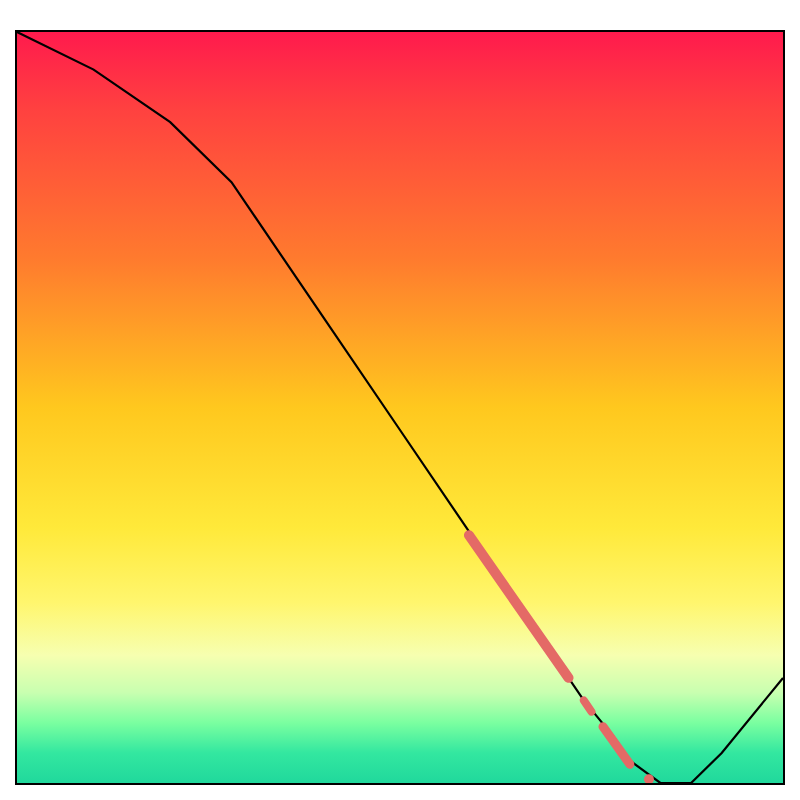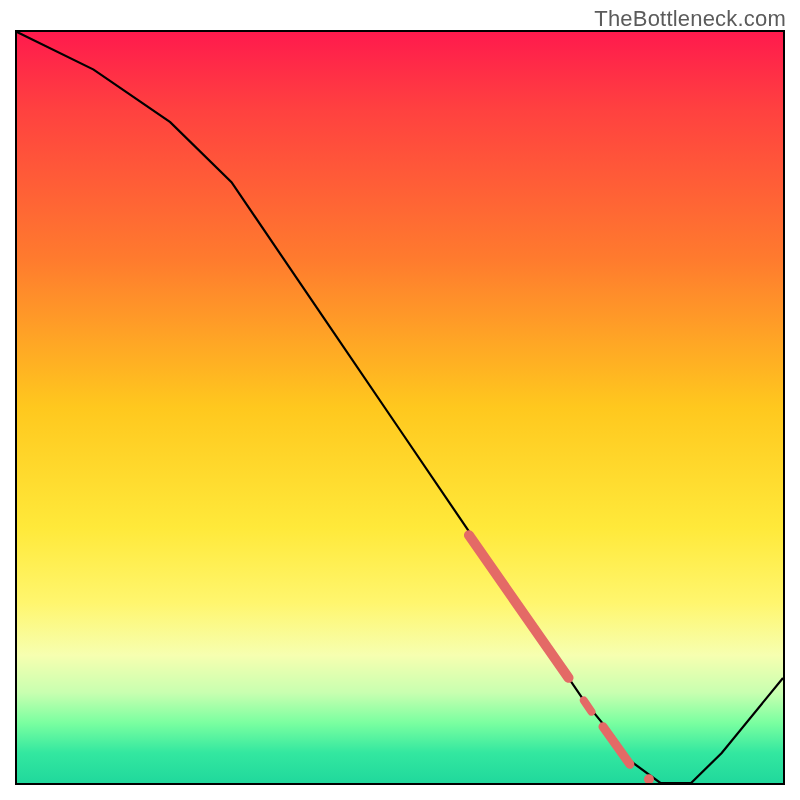--- a/index.html
+++ b/index.html
@@ -59,21 +59,20 @@
     font-weight: 500;
     color: #5b5b5b;
     letter-spacing: 0.2px;
     user-select: none;
   }
 </style>
 </head>
 <body>
 
 <div class="chart-wrap">
-  <div class="watermark">TheBottleneck.com</div>
 
   <div class="plot-area">
     <div class="gradient-bg"></div>
     <svg class="overlay" viewBox="0 0 766 751" preserveAspectRatio="none">
       <path id="curve-path" fill="none" stroke="#000000" stroke-width="2.2" d="M0.0 0.0 L76.6 37.6 L153.2 90.1 L214.5 150.2 L306.4 285.4 L383.0 398.0 L459.6 510.7 L505.6 578.3 L536.2 623.3 L566.8 668.4 L597.5 705.9 L612.8 728.5 L643.4 751.0 L674.1 751.0 L704.7 721.0 L766.0 645.9"></path>
       <g id="hl-group">
           <line x1="451.94" y1="503.16999999999996" x2="551.52" y2="645.86" stroke="#e46a66" stroke-width="10" stroke-linecap="round"></line>
           <line x1="566.84" y1="668.39" x2="574.5" y2="679.655" stroke="#e46a66" stroke-width="8" stroke-linecap="round"></line>
           <line x1="585.99" y1="694.675" x2="612.8000000000001" y2="732.225" stroke="#e46a66" stroke-width="9" stroke-linecap="round"></line>
           <circle cx="631.9499999999999" cy="747.245" r="5" fill="#e46a66"></circle>

